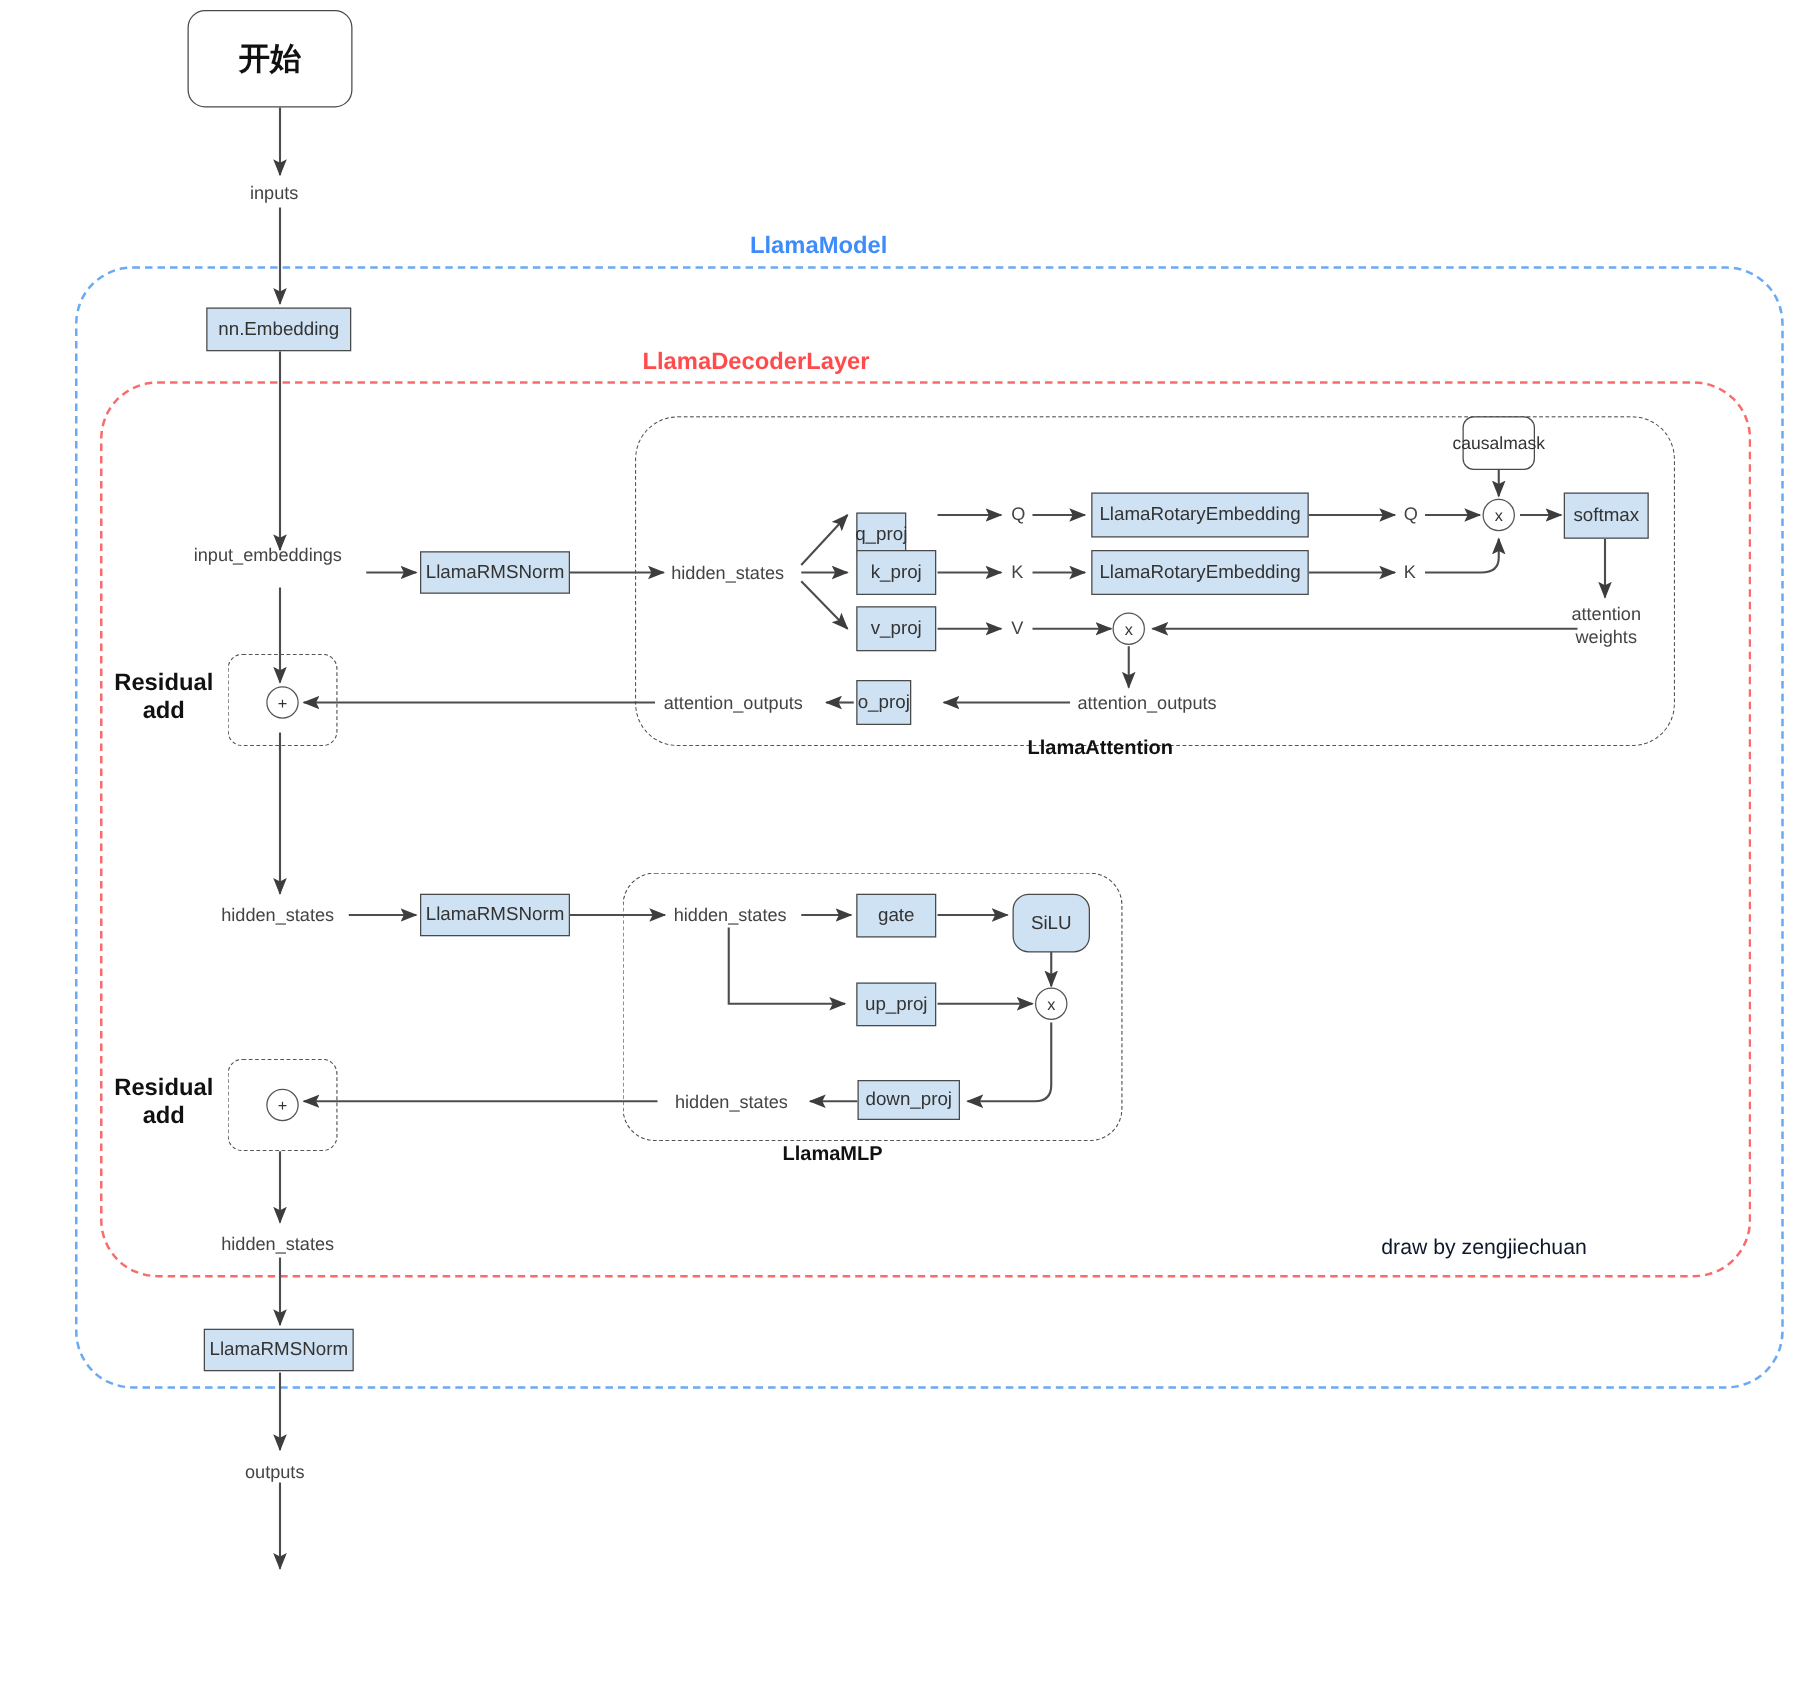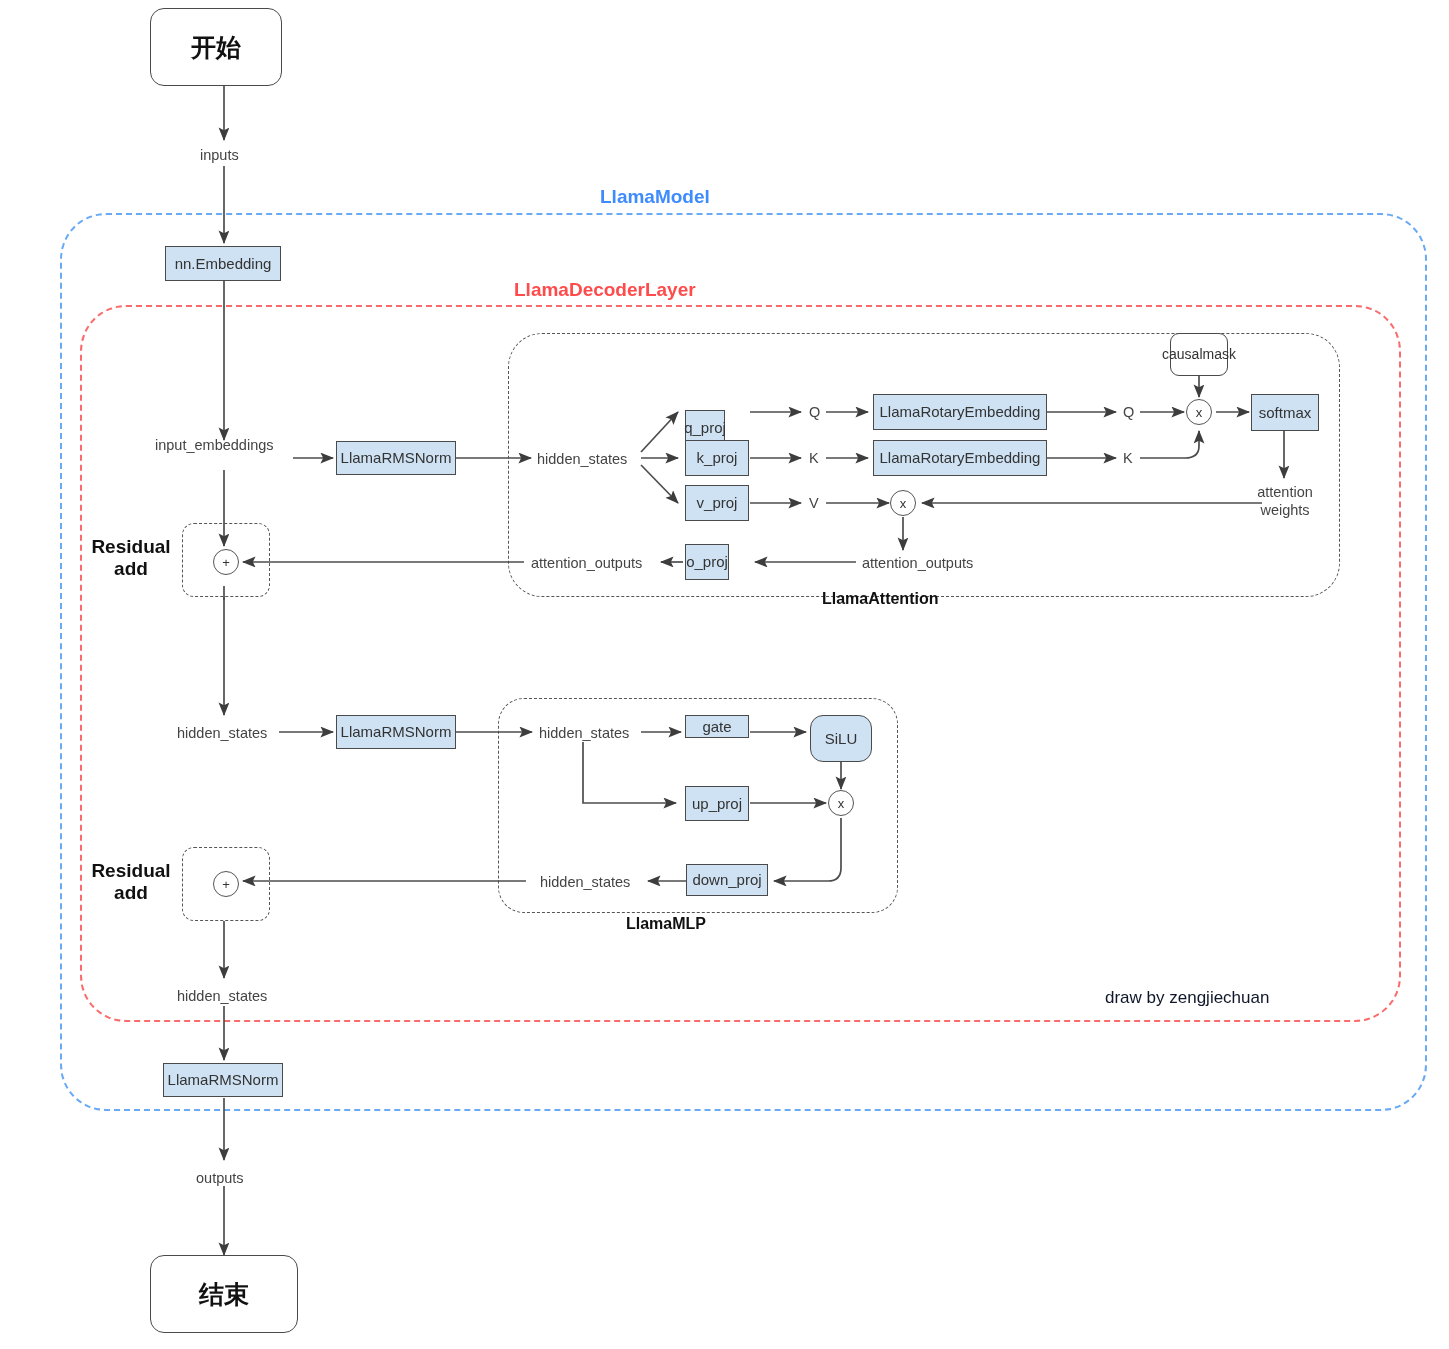--- a/index.html
+++ b/index.html
@@ -233,21 +233,20 @@
 
       <path d="M1140,458 L1185,458 Q1199,458 1199,446 L1199,431" marker-end="url(#ah)"></path>
 
       <path d="M583,742 L583,803 L676,803" marker-end="url(#ah)"></path>
 
       <path d="M224,586 L224,600"></path>
     </g>
   </svg>
 
   <div class="node terminal" style="left:150px;top:8px;width:132px;height:78px;">开始</div>
-  <div class="node terminal" style="left:150px;top:1255px;width:148px;height:78px;">结束</div>
 
   <div class="node box-blue" style="left:165px;top:246px;width:116px;height:35px;">nn.Embedding</div>
 
   <div class="node box-blue" style="left:336px;top:441px;width:120px;height:34px;">LlamaRMSNorm</div>
 
   <div class="node box-blue" style="left:336px;top:715px;width:120px;height:34px;">LlamaRMSNorm</div>
 
   <div class="node box-blue" style="left:163px;top:1063px;width:120px;height:34px;">LlamaRMSNorm</div>
 
   <div class="node box-blue" style="left:685px;top:394px;width:40px;height:36px;margin-top:16px;">q_proj</div>
@@ -258,21 +257,21 @@
   <div class="node box-blue" style="left:873px;top:394px;width:174px;height:36px;">LlamaRotaryEmbedding</div>
   <div class="node box-blue" style="left:873px;top:440px;width:174px;height:36px;">LlamaRotaryEmbedding</div>
 
   <div class="node box-blue" style="left:1251px;top:394px;width:68px;height:37px;">softmax</div>
 
   <div class="node rounded-small" style="left:1170px;top:333px;width:58px;height:43px;">
     <span>causal</span>
     <span>mask</span>
   </div>
 
-  <div class="node box-blue" style="left:685px;top:715px;width:64px;height:23px;">gate</div>
+  <div class="node box-blue" style="left:685px;top:715px;width:64px;height:35px;">gate</div>
   <div class="node box-blue" style="left:810px;top:715px;width:62px;height:47px;border-radius:13px;">SiLU</div>
   <div class="node box-blue" style="left:685px;top:786px;width:64px;height:35px;">up_proj</div>
   <div class="node box-blue" style="left:686px;top:864px;width:82px;height:32px;">down_proj</div>
 
   <div class="op-circle" style="left:213px;top:549px;">+</div>
   <div class="op-circle" style="left:213px;top:871px;">+</div>
   <div class="op-circle" style="left:1186px;top:399px;">x</div>
   <div class="op-circle" style="left:890px;top:490px;">x</div>
   <div class="op-circle" style="left:828px;top:790px;">x</div>
 

